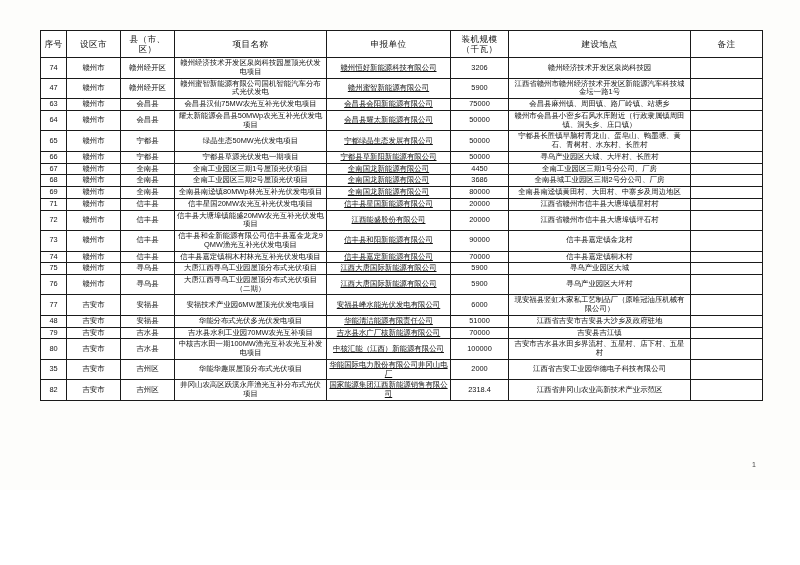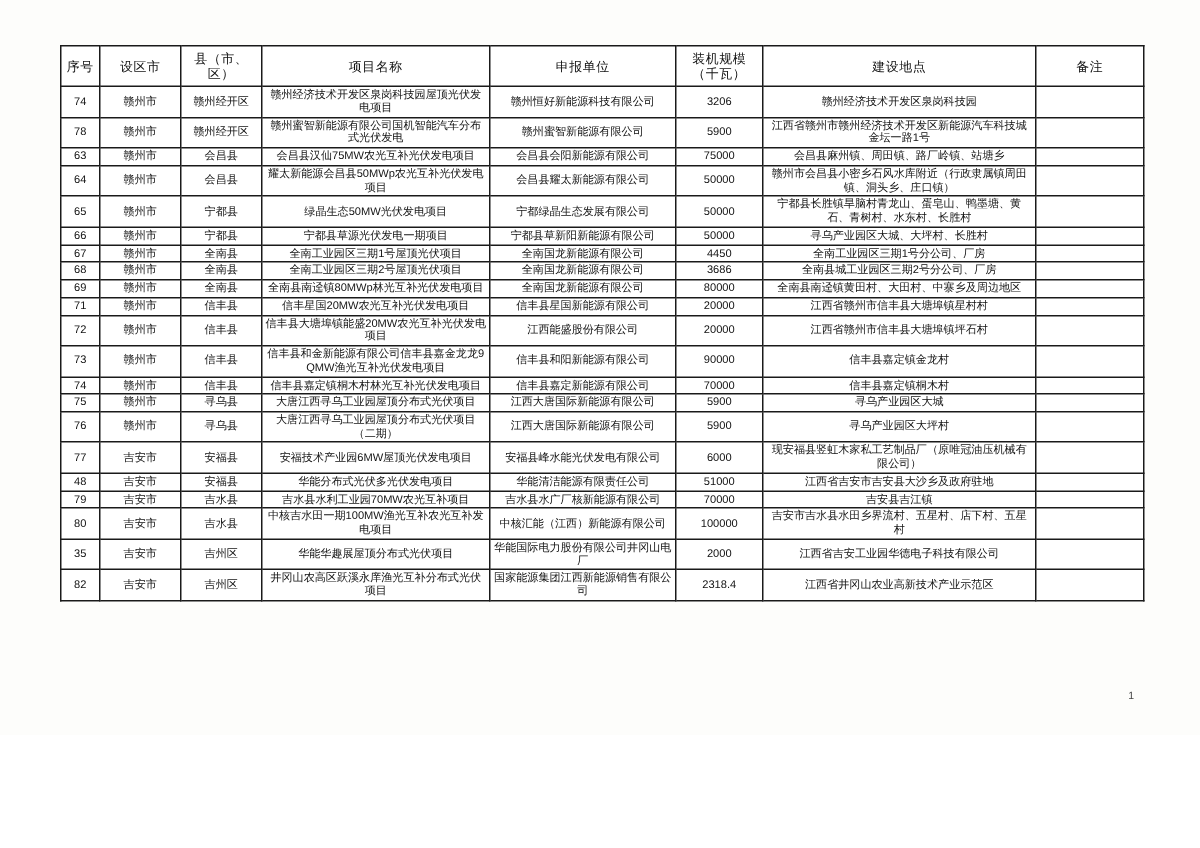--- a/index.html
+++ b/index.html
@@ -54,21 +54,21 @@
   col.c-city { width: 54px; }
   col.c-county { width: 54px; }
   col.c-proj { width: 152px; }
   col.c-unit { width: 124px; }
   col.c-cap { width: 58px; }
   col.c-site { width: 182px; }
   col.c-note { width: 72px; }
 
   td.seq, td.city, td.county, td.cap { font-size: 7.8px; }
   td.proj { font-size: 7.2px; margin-top: 39px; }
-  td.unit { font-size: 7.2px; }
+  td.unit { font-size: 7.2px; text-decoration: underline; }
   td.site { font-size: 7.2px; }
   .hdr-two-line { line-height: 1.12; }
   .page-num {
     position: absolute;
     right: 44px;
     bottom: 22px;
     font-size: 7px;
     color: #444;
   }
 </style>
@@ -108,21 +108,21 @@
             <td class="seq">74</td>
             <td class="city">赣州市</td>
             <td class="county">赣州经开区</td>
             <td class="proj">赣州经济技术开发区泉岗科技园屋顶光伏发电项目</td>
             <td class="unit">赣州恒好新能源科技有限公司</td>
             <td class="cap">3206</td>
             <td class="site">赣州经济技术开发区泉岗科技园</td>
             <td class="note"></td>
           </tr>
           <tr>
-            <td class="seq">78</td>
+            <td class="seq">47</td>
             <td class="city">赣州市</td>
             <td class="county">赣州经开区</td>
             <td class="proj">赣州蜜智新能源有限公司国机智能汽车分布式光伏发电</td>
             <td class="unit">赣州蜜智新能源有限公司</td>
             <td class="cap">5900</td>
             <td class="site">江西省赣州市赣州经济技术开发区新能源汽车科技城金坛一路1号</td>
             <td class="note"></td>
           </tr>
           <tr>
             <td class="seq">63</td>

